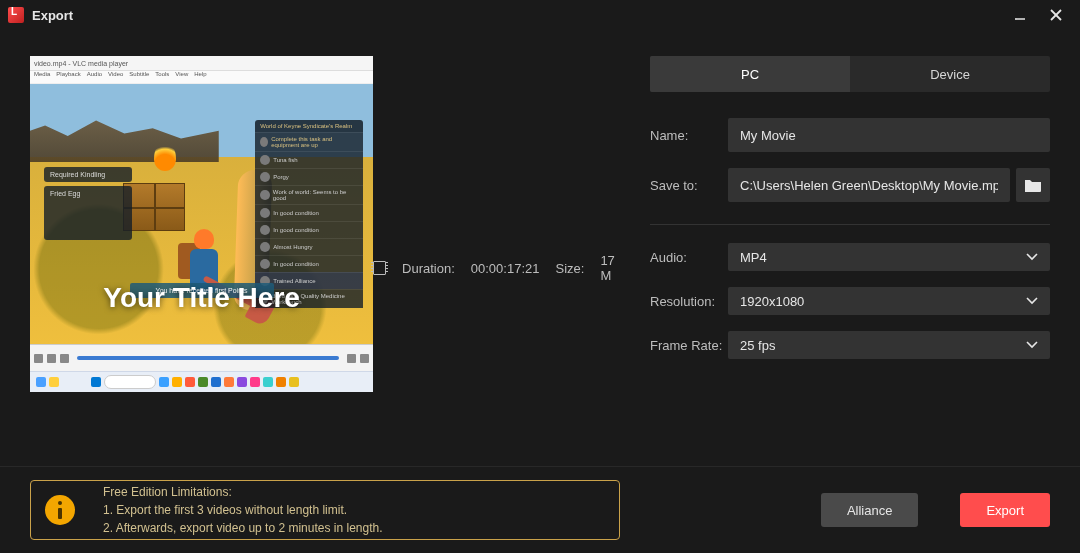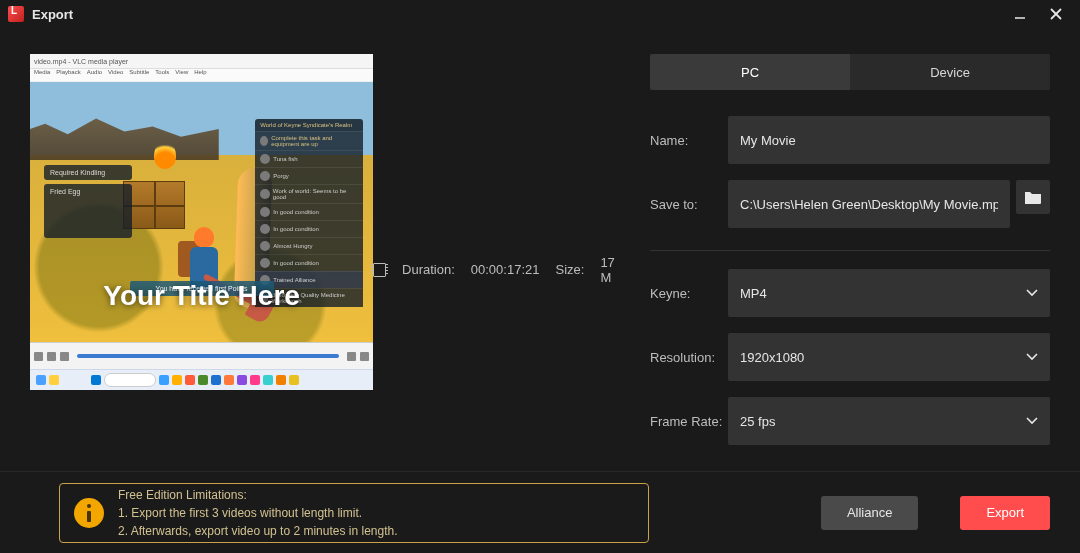--- a/index.html
+++ b/index.html
@@ -129,46 +129,45 @@
   .film-icon::after{right:-3px;}
   
   .right{flex:1;display:flex;flex-direction:column;}
   .tabs{display:flex;height:36px;background:var(--bg-light);border-radius:2px;overflow:hidden;margin-bottom:26px;}
   .tab{flex:1;display:flex;align-items:center;justify-content:center;cursor:pointer;color:#d6d6d6;}
   .tab.active{background:var(--bg-tab-active);color:#fff;}
   .form-row{display:flex;align-items:center;margin-bottom:16px;}
   .form-label{width:78px;color:var(--text-dim);}
   .input-wrap{flex:1;display:flex;gap:6px;}
   .text-input{
-    flex:1;height:48px;background:var(--bg-input);border:none;border-radius:2px;
+    flex:1;height:34px;background:var(--bg-input);border:none;border-radius:2px;
     color:var(--text);padding:0 12px;font-size:13px;outline:none;
   }
   .folder-btn{
     width:34px;height:34px;background:var(--bg-input);border-radius:2px;
     display:flex;align-items:center;justify-content:center;cursor:pointer;
   }
   .divider{height:1px;background:#333;margin:6px 0 18px 0;}
   .select{
-    flex:1;height:48px;background:var(--bg-input);border-radius:2px;
+    flex:1;height:28px;background:var(--bg-input);border-radius:2px;
     display:flex;align-items:center;padding:0 12px;cursor:pointer;
     position:relative;
     text-align:center;
   }
   .select .chev{position:absolute;right:12px;top:50%;transform:translateY(-50%);}
   
   .footer{
     height:86px;display:flex;align-items:center;padding:0 30px;gap:16px;
     margin-top:auto;
     border-top:1px solid #282828;
   }
   .limit-box{
     flex:0 0 590px;height:60px;border:1px solid var(--gold);border-radius:4px;
-    display:flex;align-items:center;padding:0 14px;gap:14px;
+    display:flex;align-items:center;padding:0 14px;gap:28px;
     box-sizing:border-box;
-    margin-left:29px;
   }
   .info-icon{width:30px;height:30px;border-radius:50%;background:#f3a600;position:relative;flex-shrink:0;}
   .info-icon::before{content:"";position:absolute;left:50%;top:6px;width:4px;height:4px;border-radius:50%;background:#4a3300;transform:translateX(-50%);}
   .info-icon::after{content:"";position:absolute;left:50%;top:13px;width:4px;height:11px;background:#4a3300;transform:translateX(-50%);border-radius:1px;}
   .limit-text{flex:1;font-size:12px;line-height:1.5;}
   .limit-head{color:var(--gold);}
   .limit-text div{color:#d2c190;}
   .upgrade-btn{
     background:#d1a84a;color:#2e220a;font-weight:500;
     height:30px;padding:0 18px;border-radius:3px;display:flex;align-items:center;cursor:pointer;
@@ -330,21 +329,21 @@
           <svg width="18" height="14" viewBox="0 0 18 14">
               <path d="M1 2h5l2 2h9v9a1 1 0 0 1-1 1H1a0 0 0 0 1 0 0V2z" fill="#e8e8e8"></path>
             </svg>
         </div>
       </div>
     </div>
 
     <div class="divider"></div>
 
     <div class="form-row">
-      <div class="form-label">Keyne:</div>
+      <div class="form-label">Audio:</div>
       <div class="select">
         <span>MP4</span>
         <span class="chev">
             <svg width="12" height="8" viewBox="0 0 12 8">
               <path d="M1 1l5 5 5-5" stroke="#e6e6e6" stroke-width="1.6" fill="none"></path>
             </svg>
           </span>
       </div>
     </div>
 

